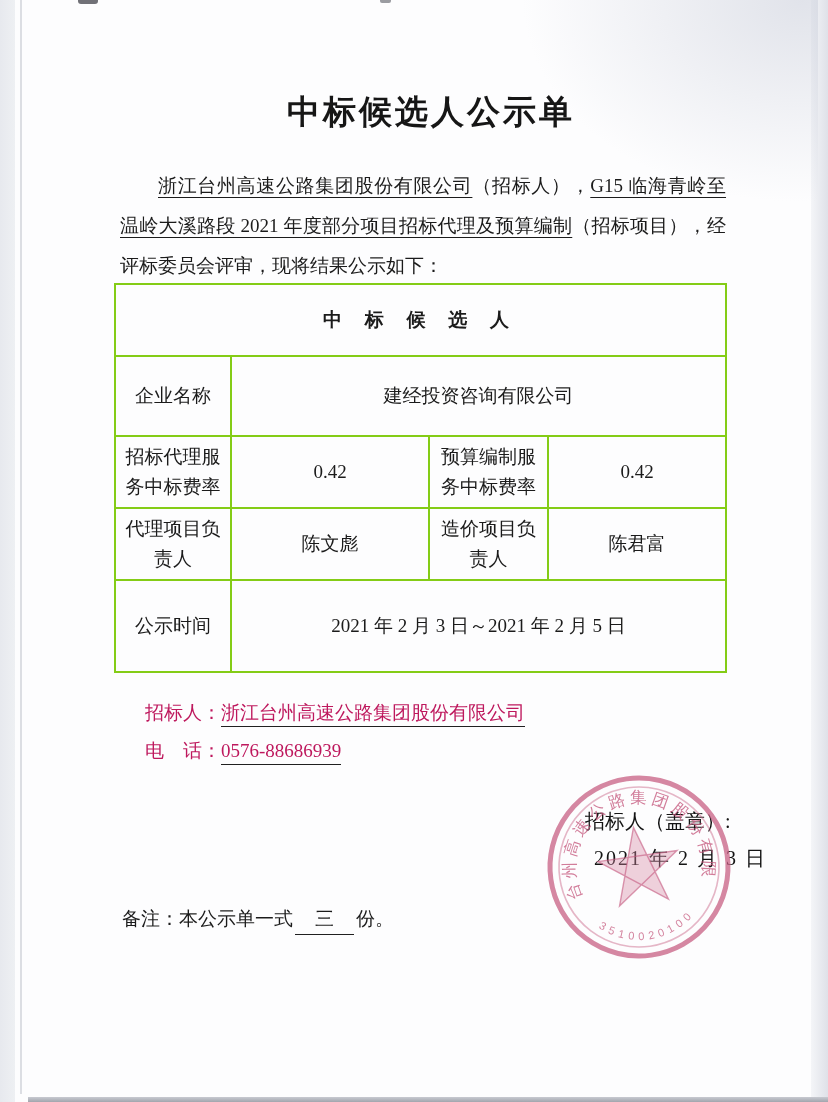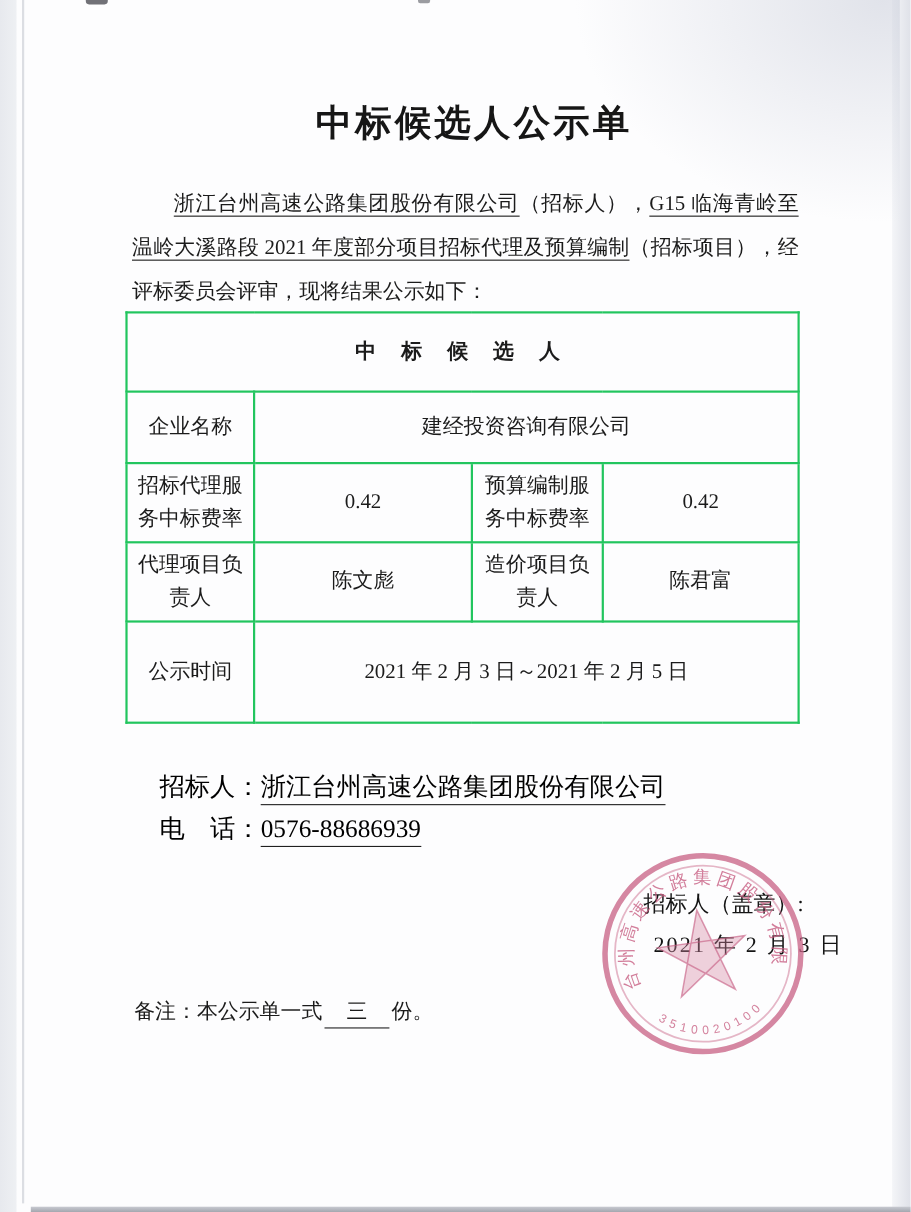--- a/index.html
+++ b/index.html
@@ -66,41 +66,41 @@
   }
 
   
   .notice-table-wrap { position: absolute; left: 114px; top: 283px; width: 611px; }
   table.notice {
     width: 100%;
     border-collapse: collapse;
     table-layout: fixed;
   }
   table.notice td {
-    border: 2px solid #22c55e;
+    border: 2px solid #84cc16;
     text-align: center;
     vertical-align: middle;
     font-size: 19px;
     line-height: 30px;
     padding: 4px 6px;
     color: #1b1b1b;
   }
   td.t-header {
     height: 72px;
     font-size: 21px;
     font-weight: 700;
     letter-spacing: 9px;
   }
-  .row-company td { height: 65px; }
+  .row-company td { height: 80px; }
   .row-rates td { height: 72px; }
   .row-managers td { height: 72px; }
   .row-period td { height: 92px; }
 
   
-  .info-line { position: absolute; left: 145px; font-size: 23px; color: #000000; }
+  .info-line { position: absolute; left: 145px; font-size: 19px; color: #be185d; }
   .info-bidder { top: 700px; }
   .info-phone { top: 738px; }
   .uv {
     border-bottom: 1px solid #202020;
     padding-bottom: 3px;
   }
 
   
   .stamp-caption { position: absolute; left: 585px; top: 808px; font-size: 20px; color: #141414; }
   .stamp-date { position: absolute; left: 594px; top: 845px; font-size: 20px; letter-spacing: 2px; color: #141414; }

